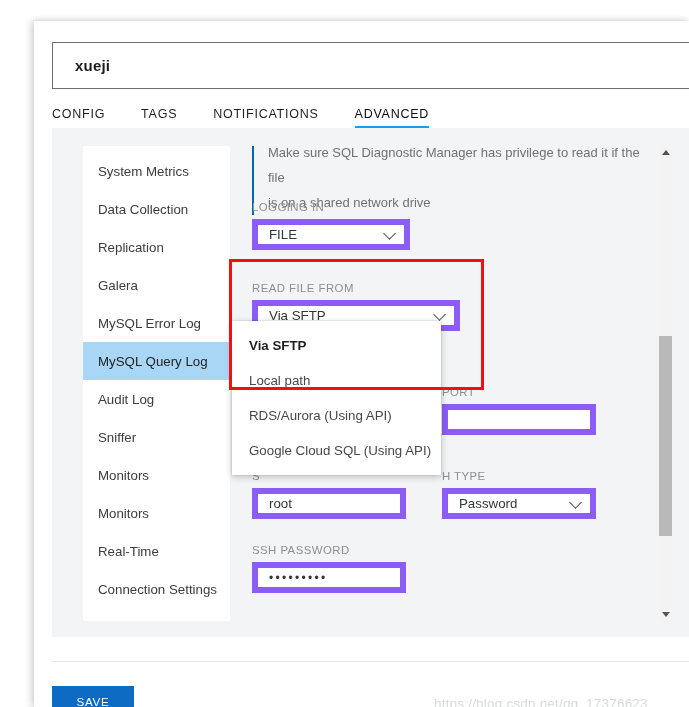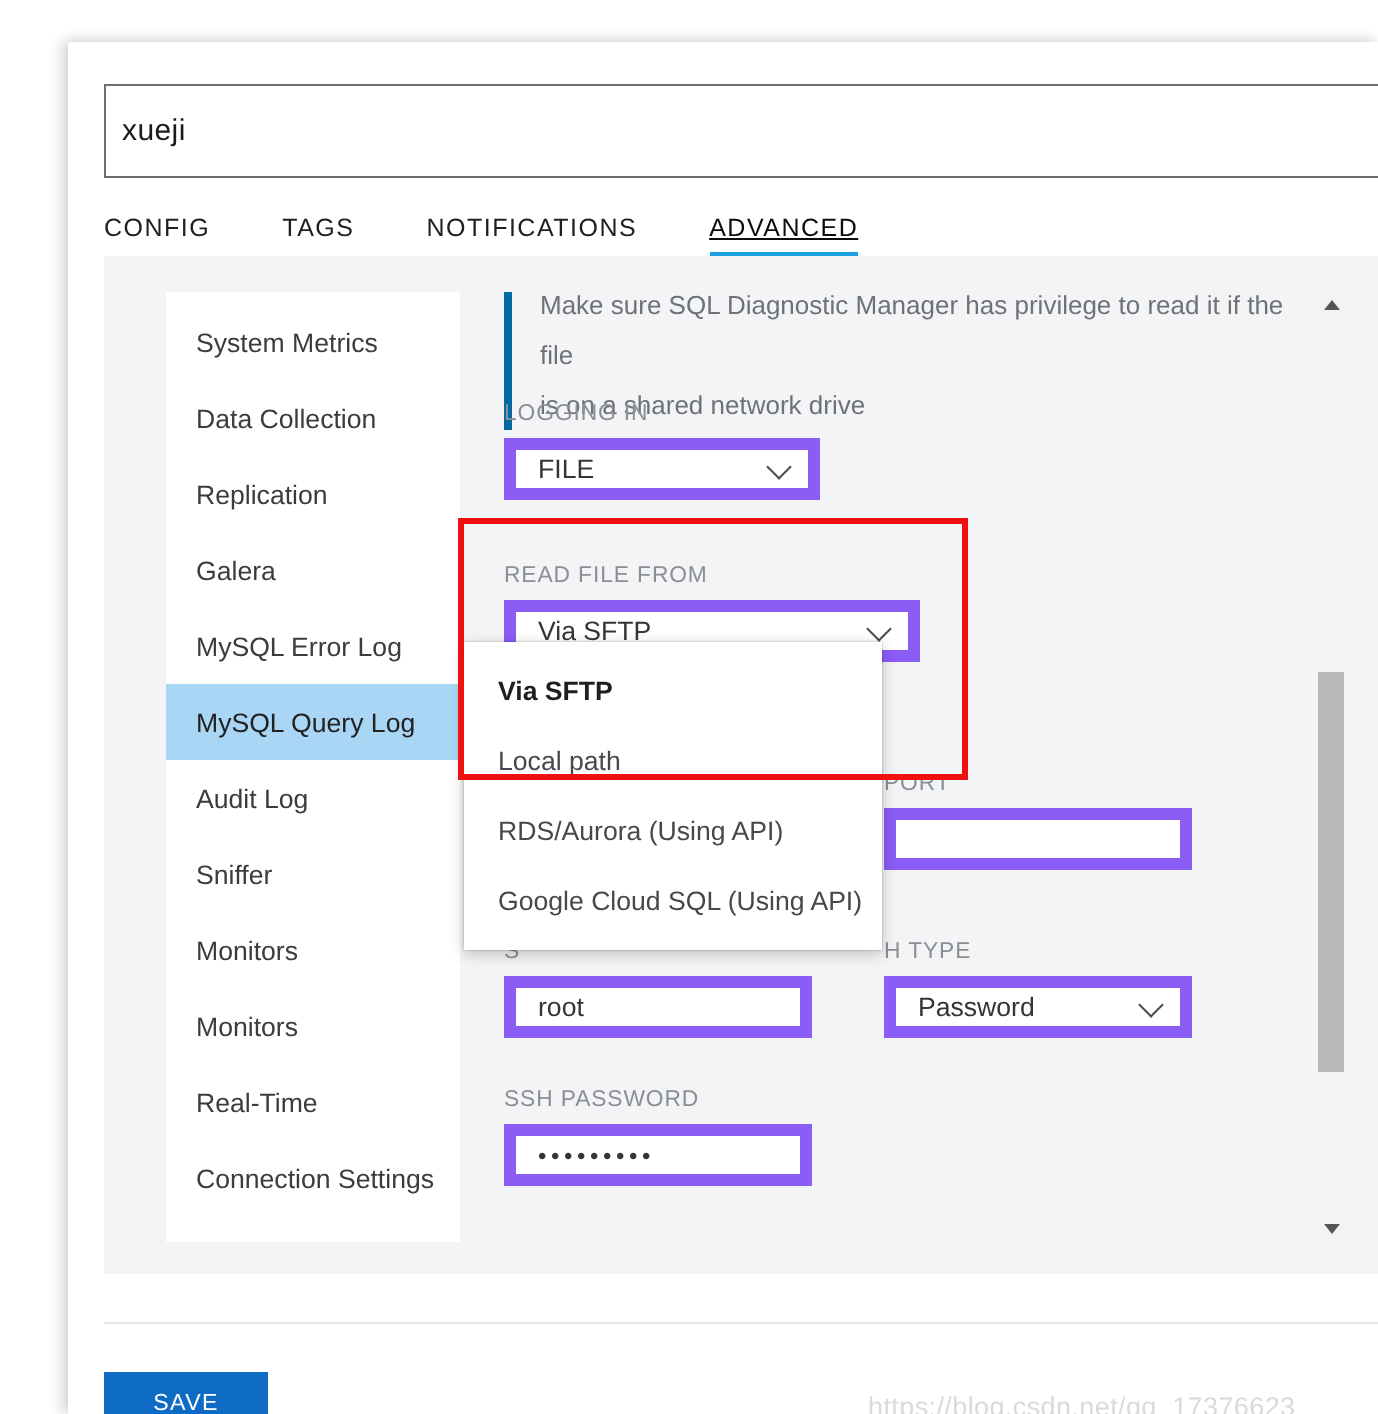--- a/index.html
+++ b/index.html
@@ -28,23 +28,23 @@
   }
 
   
   .name-field {
     position: absolute;
     left: 18px; top: 21px;
     width: 638px; height: 47px;
     border: 1px solid #6f6f6f;
     background: #fff;
     display: flex; align-items: center;
-    padding-left: 8px;
+    padding-left: 22px;
     font-size: 15px;
-    font-weight: normal;
+    font-weight: bold;
     color: #1b1b1b;
     letter-spacing: .2px;
   }
 
   
   .tabs {
     position: absolute;
     left: 18px; top: 82px;
     width: 638px; height: 40px;
     display: flex;
@@ -53,21 +53,21 @@
   .tab {
     font-size: 12.5px;
     letter-spacing: .75px;
     color: #1f1f1f;
     padding: 4px 0 8px 0;
     margin-right: 36px;
     position: relative;
     cursor: pointer;
     white-space: nowrap;
   }
-  .tab.active { color: #0c0c0c; text-decoration: underline; }
+  .tab.active { color: #0c0c0c; }
   .tab.active::after {
     content: "";
     position: absolute;
     left: 0; right: 0; bottom: 0;
     height: 3px;
     background: #1ba1e2;
   }
 
   
   .content-region {
@@ -107,21 +107,21 @@
     width: 426px; height: 475px;
     background: #f3f4f6;
     overflow: hidden;
   }
 
   .hint {
     position: absolute;
     left: 6px; top: -6px;
     width: 400px;
     padding-left: 14px;
-    border-left: 4px solid #0369a1;
+    border-left: 2px solid #0369a1;
     font-size: 13px;
     line-height: 25px;
     color: #6e7277;
   }
 
   .fld-label {
     font-size: 11.4px;
     letter-spacing: .45px;
     color: #8b8f94;
     text-transform: uppercase;

